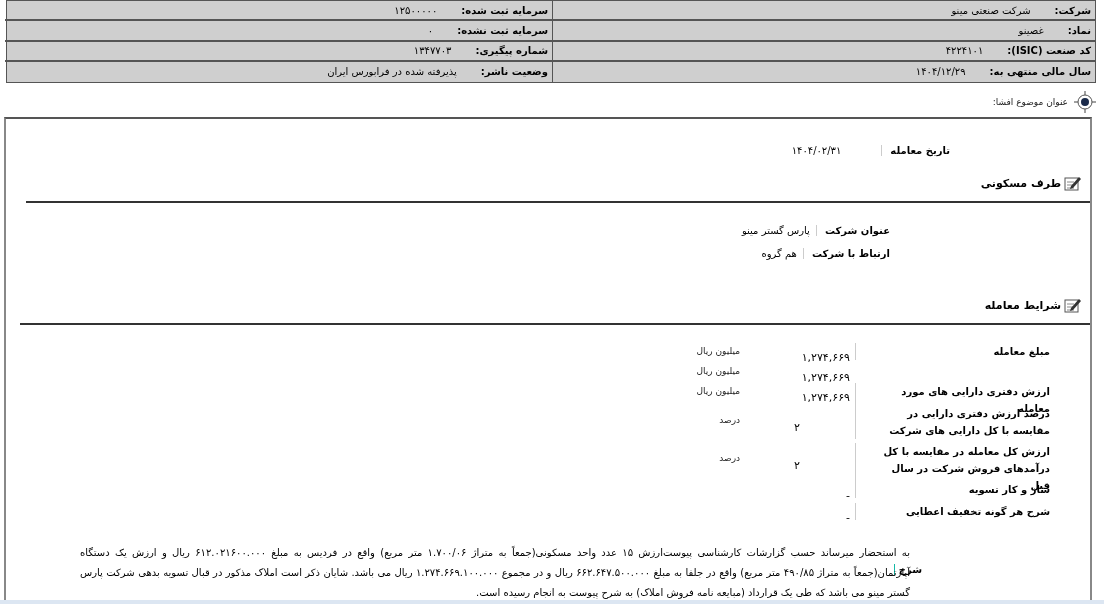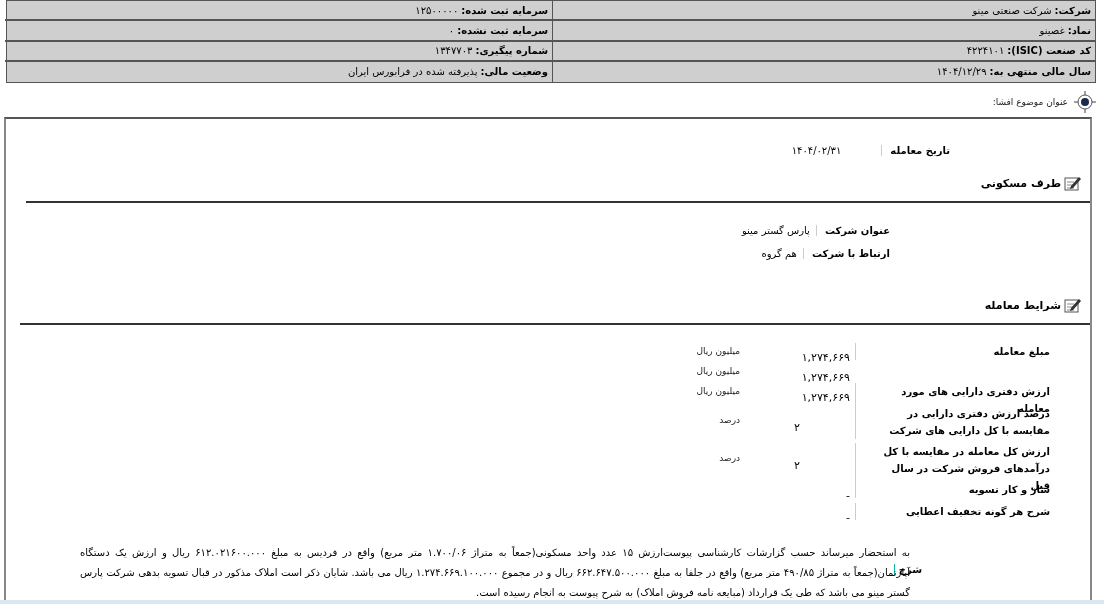--- a/index.html
+++ b/index.html
@@ -4,21 +4,21 @@
   <style>
     * { box-sizing: border-box; margin: 0; padding: 0; }
     html, body { width: 1104px; height: 604px; overflow: hidden; background: #ffffff; }
     body { font-family: "DejaVu Sans", sans-serif; font-size: 11px; color: #000; position: relative; direction: rtl; }
 
     
     .info-grid { position: absolute; top: 0; left: 6px; width: 1090px; height: 83px; border: 1px solid #555; background: #cfcfcf; display: grid; grid-template-columns: 543px 547px; grid-template-rows: repeat(4, 1fr); direction: rtl; }
     .info-cell { border-bottom: 2px solid #555; padding: 0 4px; display: flex; align-items: center; font-size: 10px; white-space: nowrap; }
     .info-cell.right { border-left: 1px solid #555; }
     .info-cell.last { border-bottom: none; }
-    .info-label { font-weight: bold; margin-left: 3px; }
+    .info-label { font-weight: bold; margin-left: 24px; }
 
     
     .subject { position: absolute; top: 89px; right: 8px; left: 0; height: 26px; display: flex; align-items: center; direction: rtl; }
     .target-icon { width: 22px; height: 22px; position: relative; margin-left: 6px; }
     .subject-label { font-size: 9px; color: #222; margin-left: 4px; }
     .subject-title { font-size: 13px; font-weight: bold; }
 
     
     .panel { position: absolute; top: 117px; left: 4px; width: 1088px; height: 487px; border-top: 2px solid #555; border-left: 2px solid #888; border-right: 2px solid #888; background: #fff; }
 
@@ -66,21 +66,21 @@
   </div>
   <div class="info-cell">
     <span class="info-label">شماره پیگیری:</span>
     <span>۱۳۴۷۷۰۳</span>
   </div>
   <div class="info-cell right last">
     <span class="info-label">سال مالی منتهی به:</span>
     <span>۱۴۰۴/۱۲/۲۹</span>
   </div>
   <div class="info-cell last">
-    <span class="info-label">وضعیت مالی:</span>
+    <span class="info-label">وضعیت ناشر:</span>
     <span>پذیرفته شده در فرابورس ایران</span>
   </div>
 </div>
 
 <div class="subject">
   <span class="target-icon">
     <svg width="22" height="22" viewBox="0 0 22 22">
       <line x1="11" y1="0" x2="11" y2="22" stroke="#444" stroke-width="1"></line>
       <line x1="0" y1="11" x2="22" y2="11" stroke="#444" stroke-width="1"></line>
       <circle cx="11" cy="11" r="7" fill="#fff" stroke="#555" stroke-width="1"></circle>

